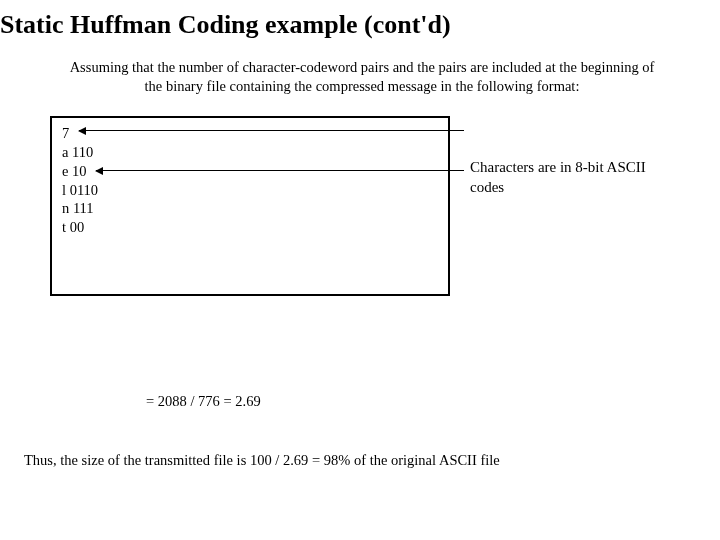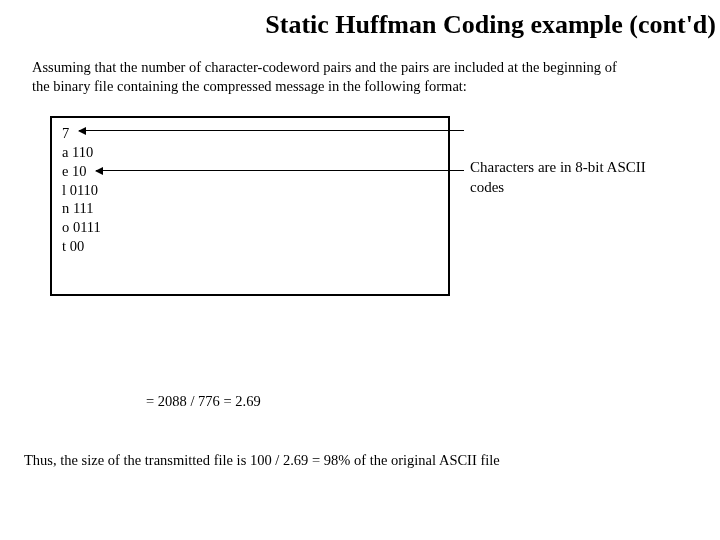--- a/index.html
+++ b/index.html
@@ -15,31 +15,32 @@
     position: relative;
     width: 720px;
     height: 540px;
     box-sizing: border-box;
   }
   .title {
     position: absolute;
     top: 10px;
     left: 0;
     width: 716px;
-    text-align: right;
+    text-align: left;
     font-size: 26px;
     font-weight: bold;
   }
   .intro {
     position: absolute;
     top: 58px;
     left: 32px;
     width: 660px;
     font-size: 14.5px;
     line-height: 1.3;
+    text-align: center;
   }
   .filebox {
     position: absolute;
     top: 116px;
     left: 50px;
     width: 400px;
     height: 180px;
     border: 2px solid #000;
     box-sizing: border-box;
     padding: 6px 10px 6px 10px;
@@ -122,21 +123,20 @@
     <span>Assuming that the number of character-codeword pairs and the pairs are included at the beginning of</span><br>
     <span> the binary file containing the compressed message in the following format:</span>
   </div>
 
   <div class="filebox">
     <div class="row">7</div>
     <div class="row">a 110</div>
     <div class="row">e 10</div>
     <div class="row">l 0110</div>
     <div class="row">n 111</div>
-    <div class="row">o 0111</div>
     <div class="row">t 00</div>
   </div>
 
   <div class="arrow arrow1"></div>
   <div class="arrow arrow2"></div>
 
   <div class="annot2">Characters are in 8-bit ASCII codes</div>
 
 
   <div class="calc2">

